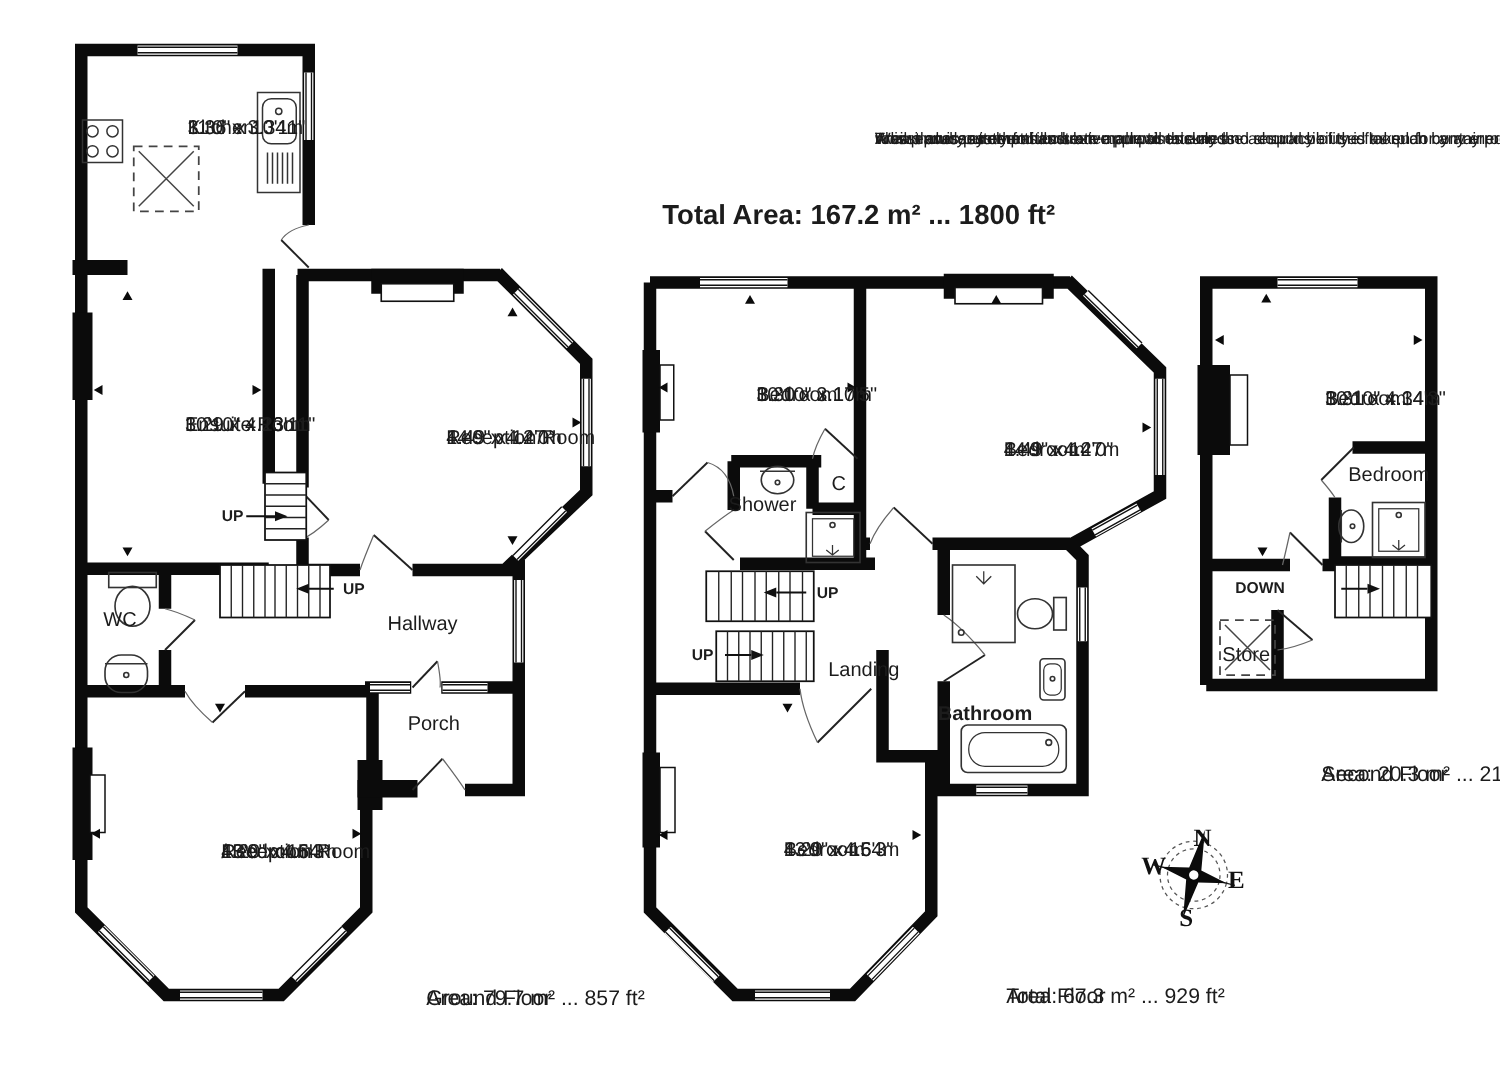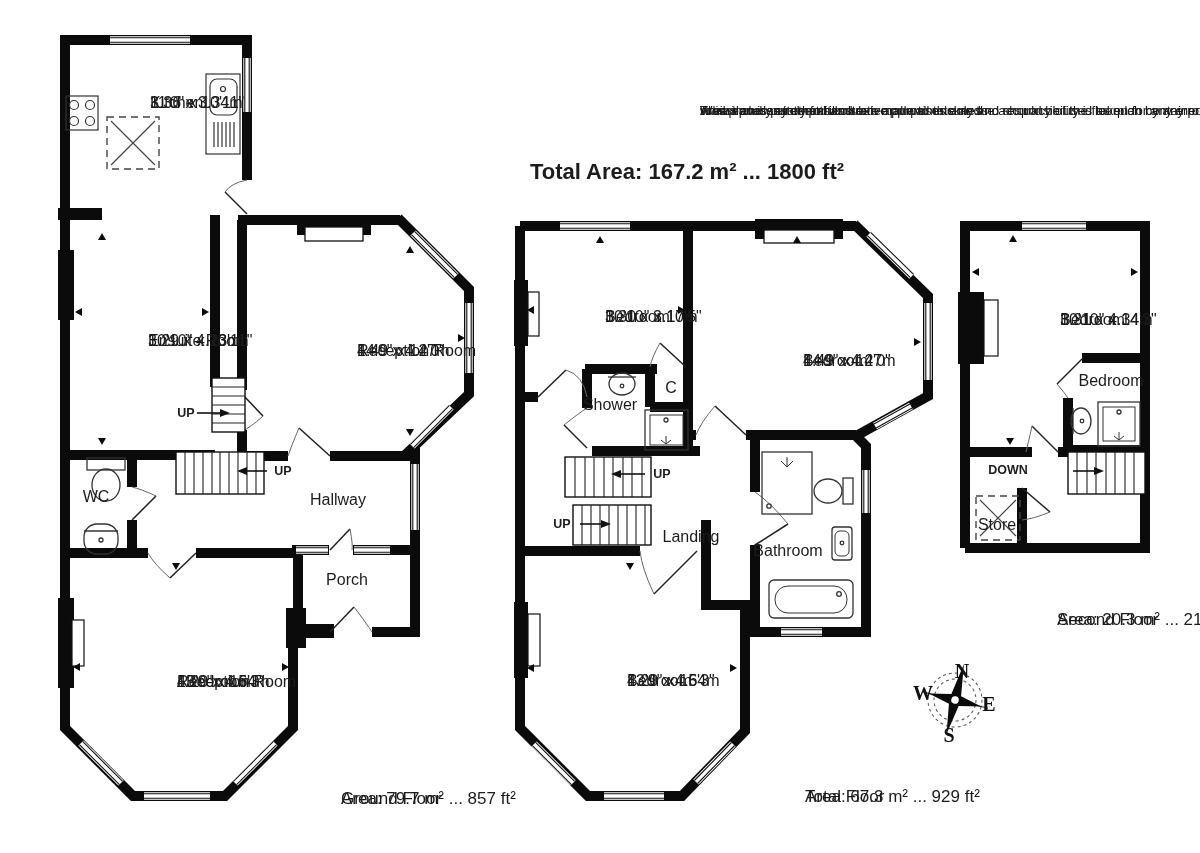--- a/index.html
+++ b/index.html
@@ -373,21 +373,21 @@
     <div>10'10" x 10'5"</div>
   </div>
   <div class="rl" style="left:803px;top:350px;">
     <div>Bedroom</div>
     <div>4.49 x 4.27m</div>
     <div>14'9" x 14'0"</div>
   </div>
   <div class="sl" style="left:610px;top:405px;">Shower</div>
   <div class="sl" style="left:671px;top:388px;">C</div>
   <div class="sl" style="left:691px;top:497px;margin-top:40px;">Landing</div>
-  <div class="sl" style="left:788px;top:551px;">Bathroom</div>
+  <div class="sl" style="left:788px;top:572px;font-weight:bold;">Bathroom</div>
   <div class="rl" style="left:627px;top:670px;">
     <div>Bedroom</div>
     <div>4.20 x 4.64m</div>
     <div>13'9" x 15'3"</div>
   </div>
   <div class="tiny" style="left:662px;top:474px;">UP</div>
   <div class="tiny" style="left:562px;top:524px;">UP</div>
   <div class="fl" style="left:805px;top:785px;">
     <div>Total Floor</div>
     <div>Area: 67.3 m² ... 929 ft²</div>

